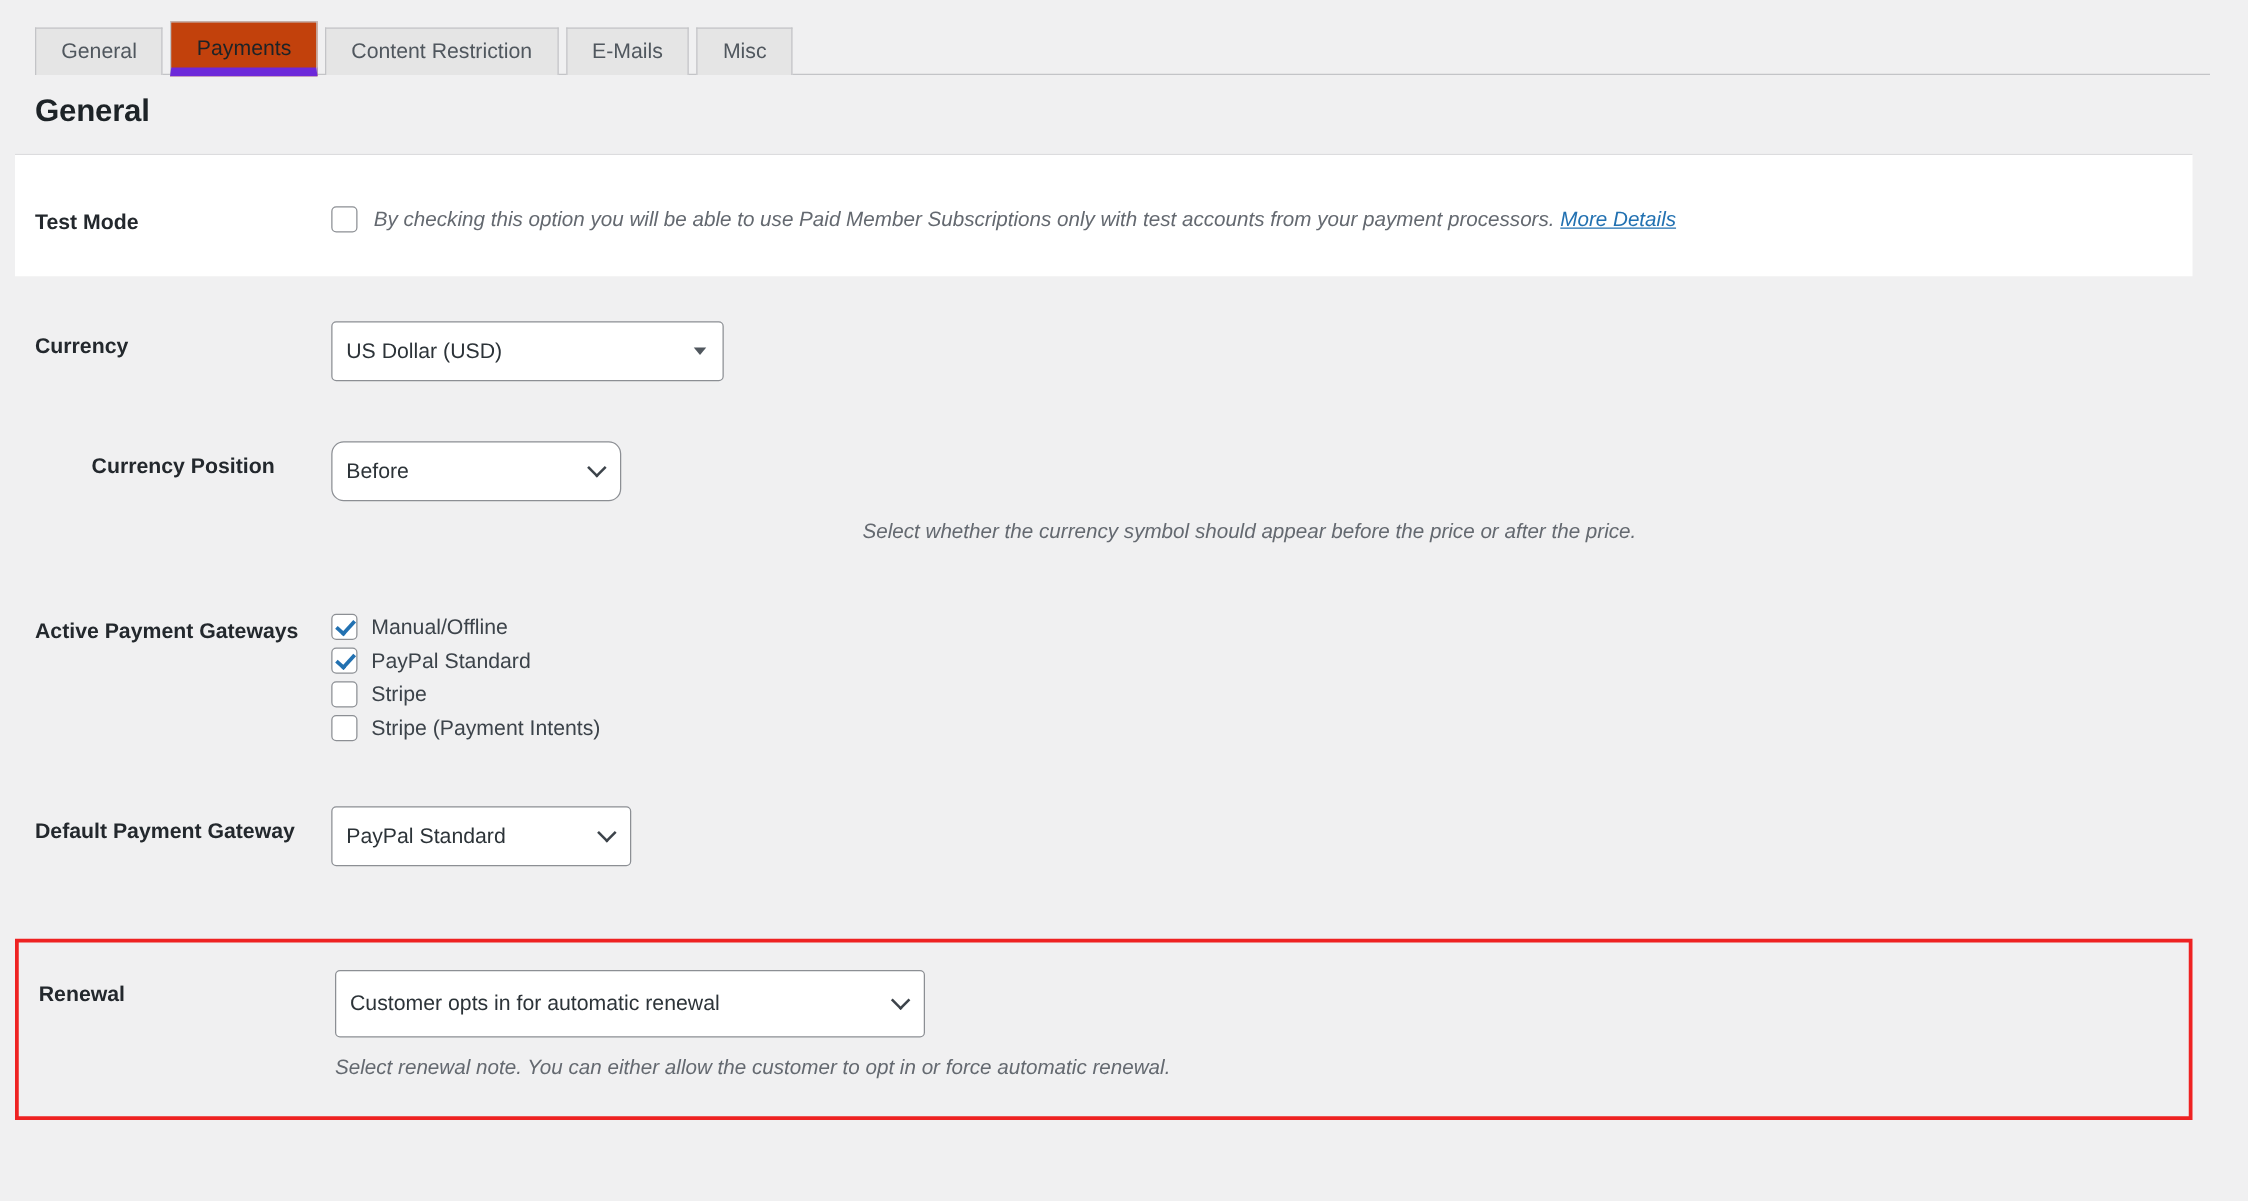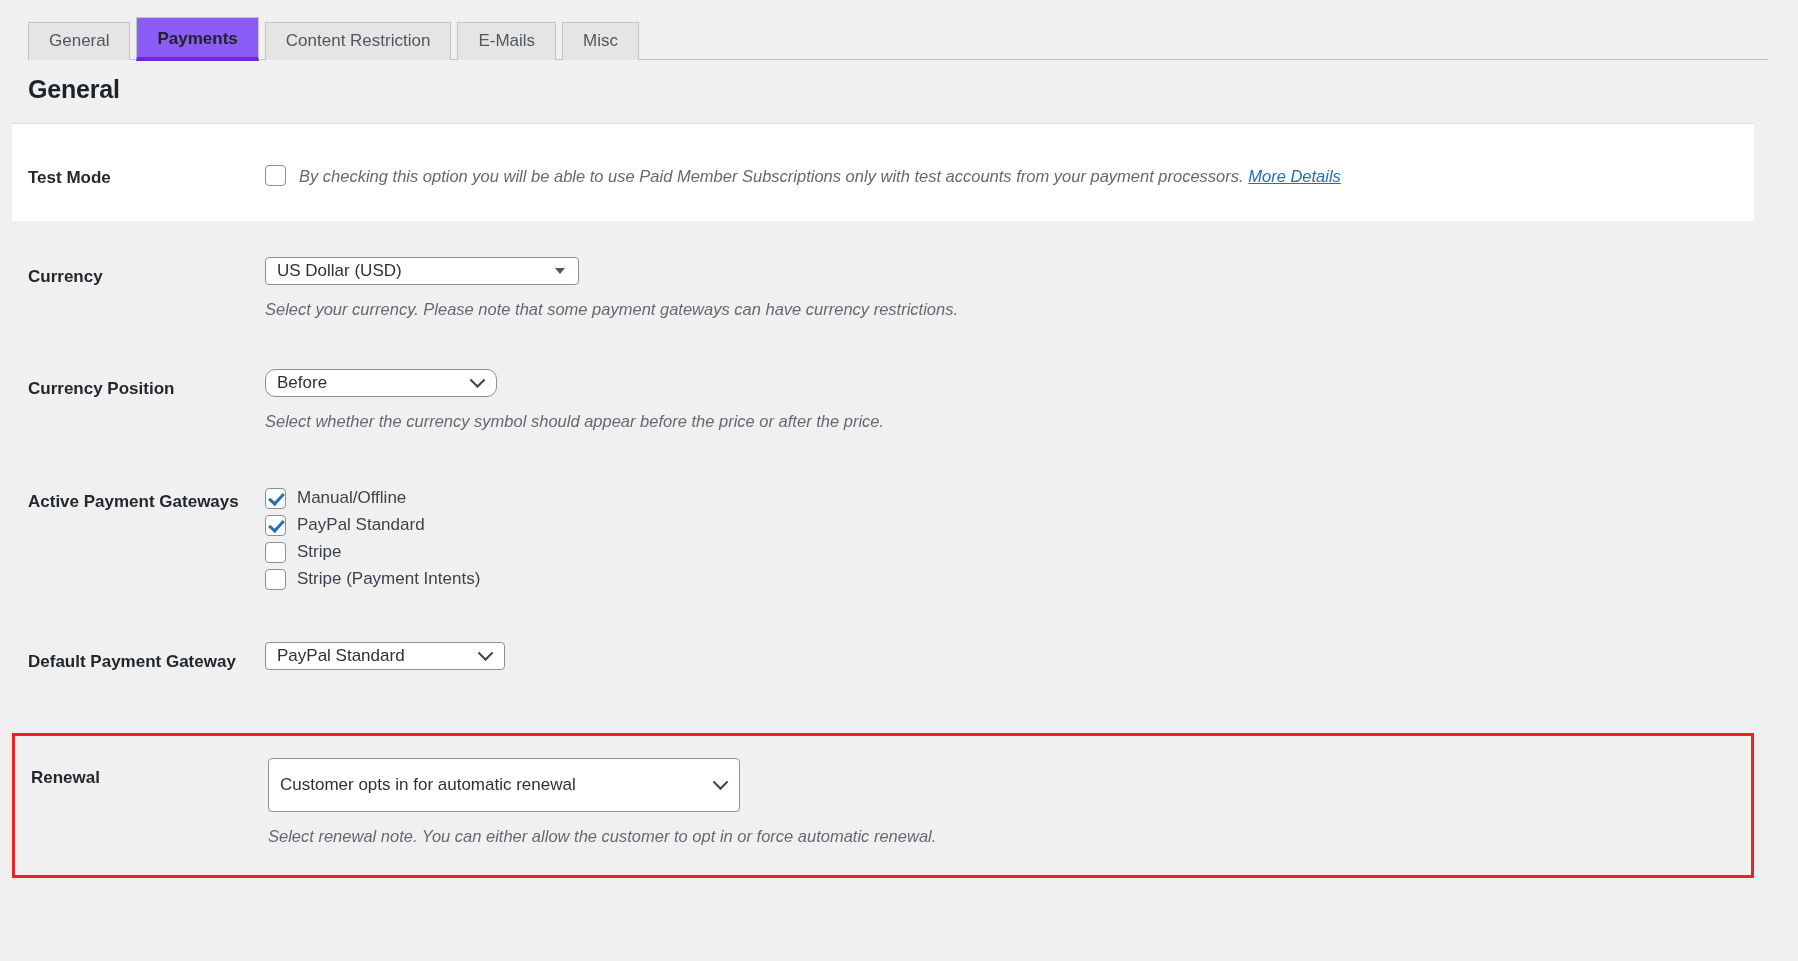--- a/index.html
+++ b/index.html
@@ -30,26 +30,26 @@
     background: #e5e5e5;
     border: 1px solid #c3c4c7;
     border-bottom: none;
     color: #50575e;
     font-size: 17px;
     white-space: nowrap;
     cursor: pointer;
     text-align: center;
   }
   .tab.active {
-    background: #8b5cf6;
+    background: #c2410c;
     color: #1d2327;
-    font-weight: 700;
+    font-weight: 400;
     height: 44px; line-height: 42px;
     margin-bottom: -1px;
-    border-bottom: 4px solid #6d28d9;
+    border-bottom: 7px solid #6d28d9;
   }
 
   
   .section-title {
     position: absolute; left: 28px; top: 75px;
     font-size: 25px; font-weight: 700; color: #1d2327;
     letter-spacing: -0.2px;
   }
 
   
@@ -115,21 +115,21 @@
   .cb-line { display: flex; align-items: center; gap: 11px; margin-bottom: 6px; text-align: center; }
   .cb-line:last-child { margin-bottom: 0; }
   .cb-label { font-size: 17px; color: #3c434a; line-height: 1.2; cursor: pointer; }
 
   .inline-cb { display: flex; align-items: flex-start; gap: 13px; }
   .inline-cb .cb { margin-top: 1px; }
 
   
   .select {
     position: relative;
-    height: 28px;
+    height: 48px;
     background: #fff;
     border: 1px solid #8c8f94;
     border-radius: 4px;
     display: flex; align-items: center;
     padding: 0 40px 0 11px;
     font-size: 17px;
     color: #2c3338;
     cursor: pointer;
     white-space: nowrap;
   }
@@ -191,26 +191,25 @@
     </div>
 
     <div class="row row-plain" style="padding-top:36px;">
       <div class="label" style="padding-top:8px;">Currency</div>
       <div class="field">
         <div class="sel-wrap">
           <div class="select w-currency">
             <span>US Dollar (USD)</span>
             <span class="caret-tri"></span>
           </div>
-          <div class="desc sel-desc">Select your currency. Please note that some payment gateways can have currency restrictions.</div>
-        </div>
-      </div>
-    </div>
-
-    <div class="row row-plain" style="padding-top:48px;">
+        </div>
+      </div>
+    </div>
+
+    <div class="row row-plain" style="padding-top:48px;text-align:center;">
       <div class="label" style="padding-top:8px;">Currency Position</div>
       <div class="field">
         <div class="sel-wrap">
           <div class="select w-pos">
             <span>Before</span>
             <span class="caret-chev"></span>
           </div>
           <div class="desc sel-desc">Select whether the currency symbol should appear before the price or after the price.</div>
         </div>
       </div>

